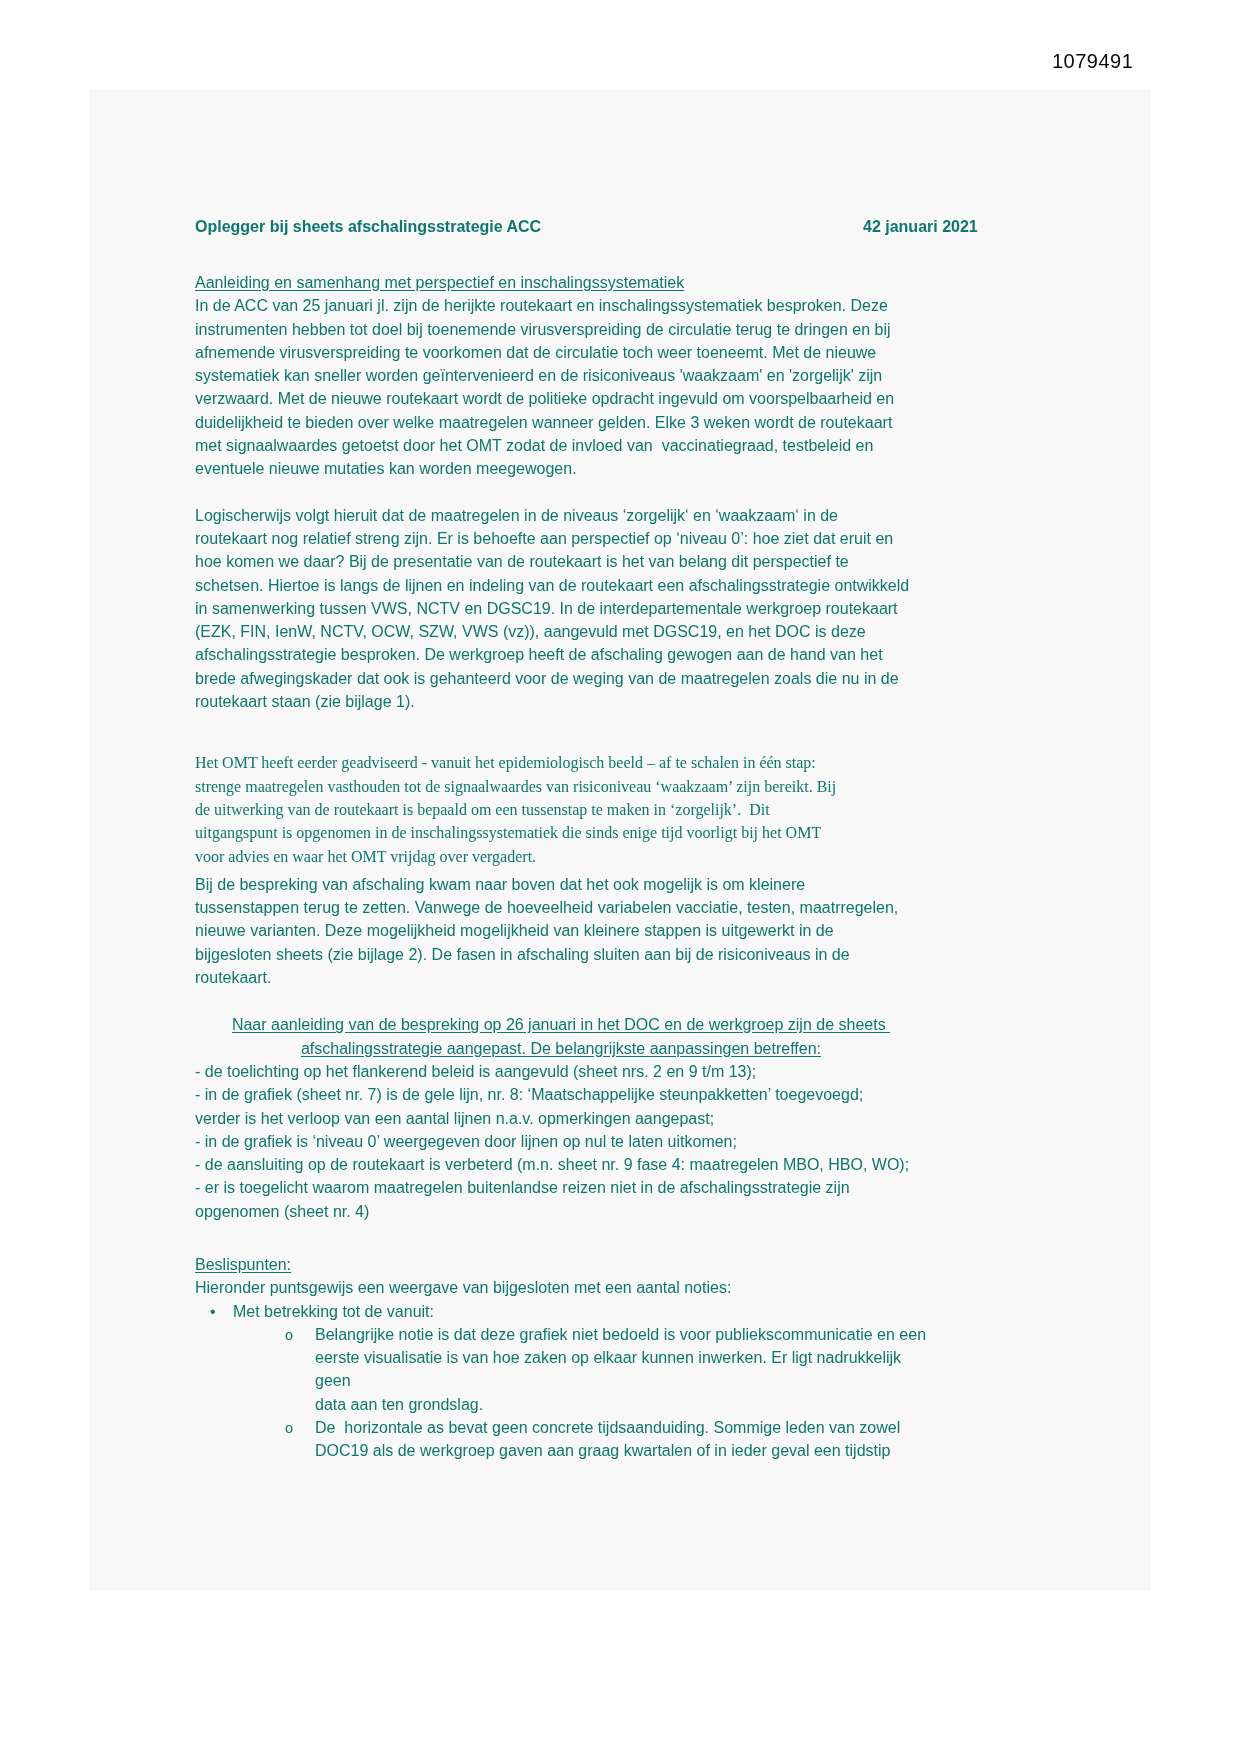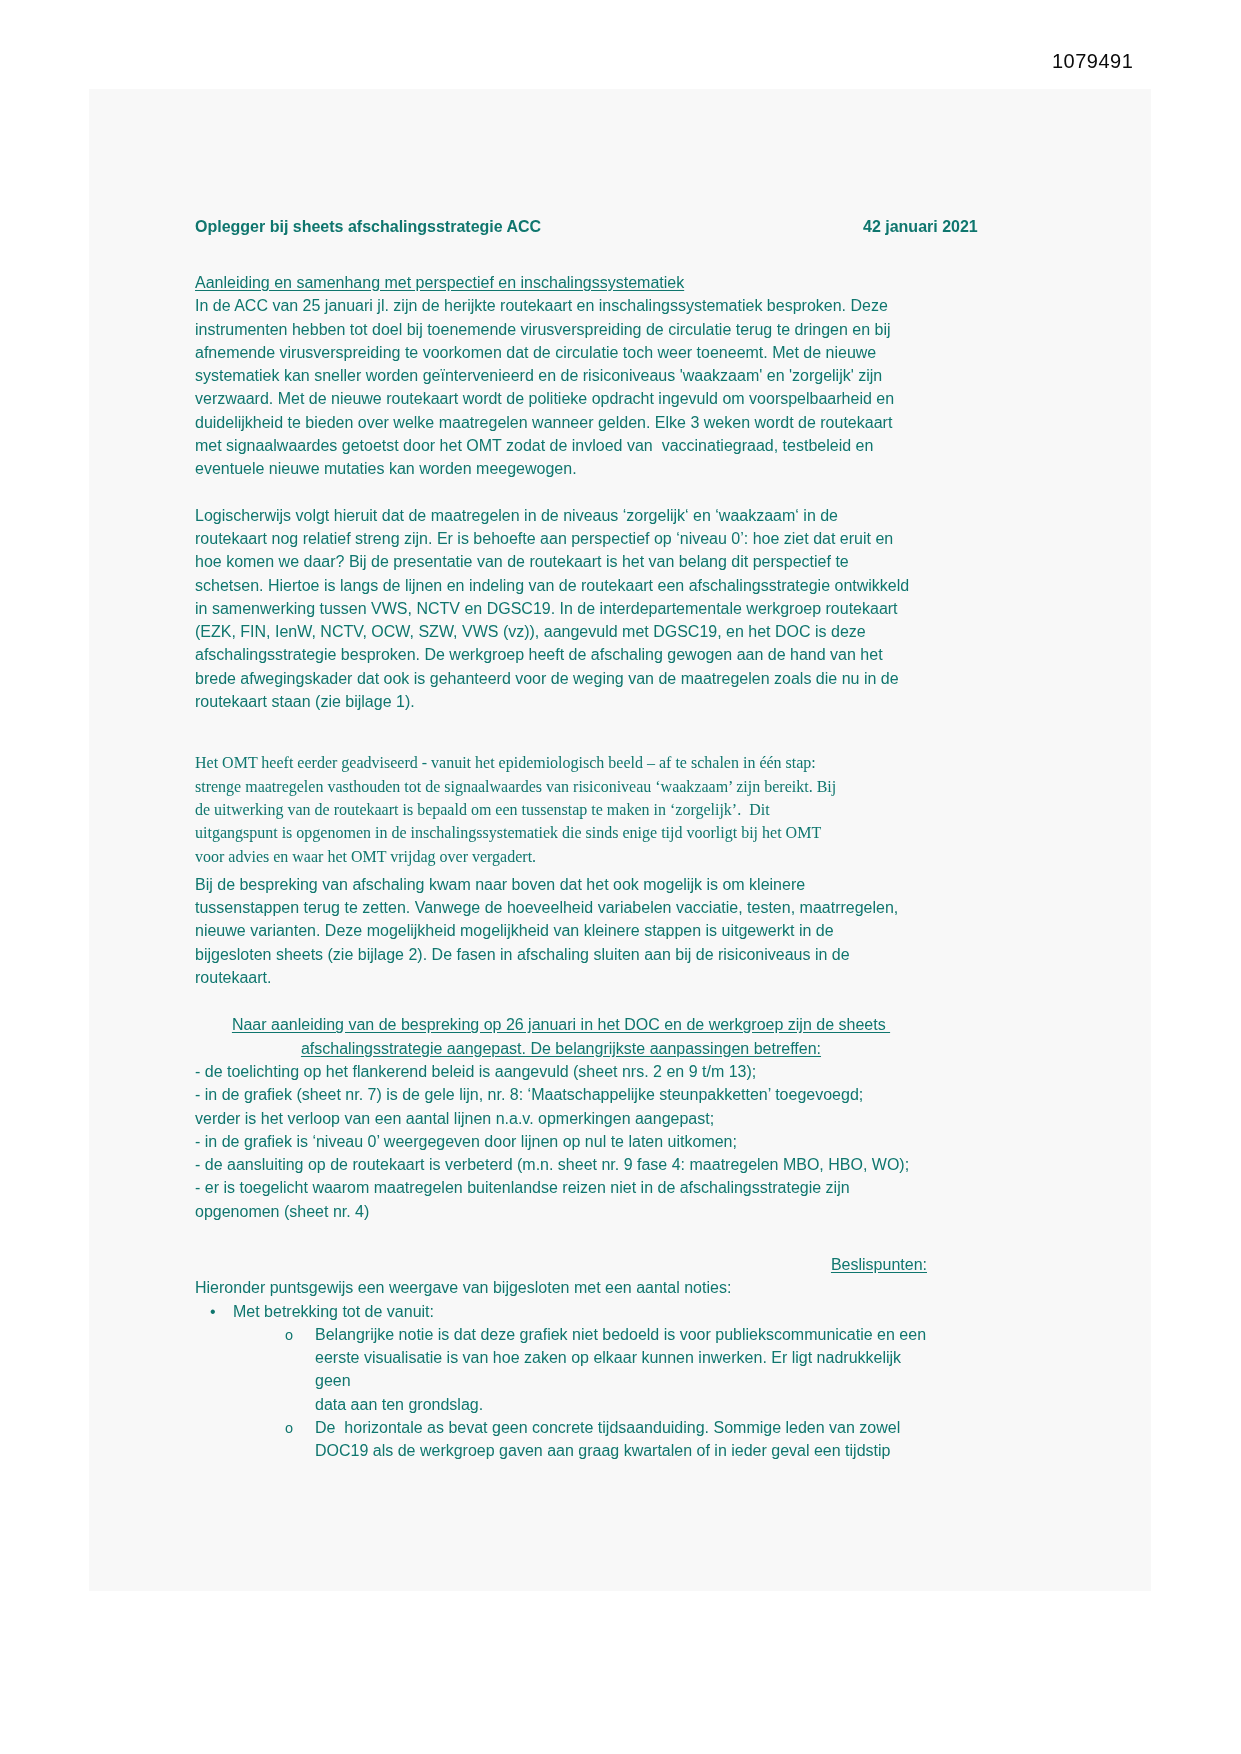--- a/index.html
+++ b/index.html
@@ -24,21 +24,21 @@
   .doc-header { position:relative; height:24px; font-weight:bold; }
   .doc-title { position:absolute; left:0; top:0; white-space:nowrap; }
   .doc-date  { position:absolute; left:668px; top:0; white-space:nowrap; }
   .underline { text-decoration:underline; text-underline-offset:2px; }
   .block { white-space:pre-wrap; }
   .mt-heading1 { margin-top:32px; }
   .mt-para     { margin-top:23px; }
   .mt-para3a   { margin-top:38px;font-family:Liberation Serif, serif; }
   .mt-para3b   { margin-top:5px; }
   .mt-heading2 { margin-top:24px;text-align:center; }
-  .mt-beslis   { margin-top:30px;text-align:right; }
+  .mt-beslis   { margin-top:30px; }
   .bullet-item { position:relative; padding-left:38px; }
   .bullet-item .marker { position:absolute; left:15px; top:0; }
   .sub-bullet { position:relative; padding-left:120px; }
   .sub-bullet .marker { position:absolute; left:90px; top:1px; font-size:14.5px; }
 </style>
 </head>
 <body>
 
 <div class="scan-bg"></div>
 

